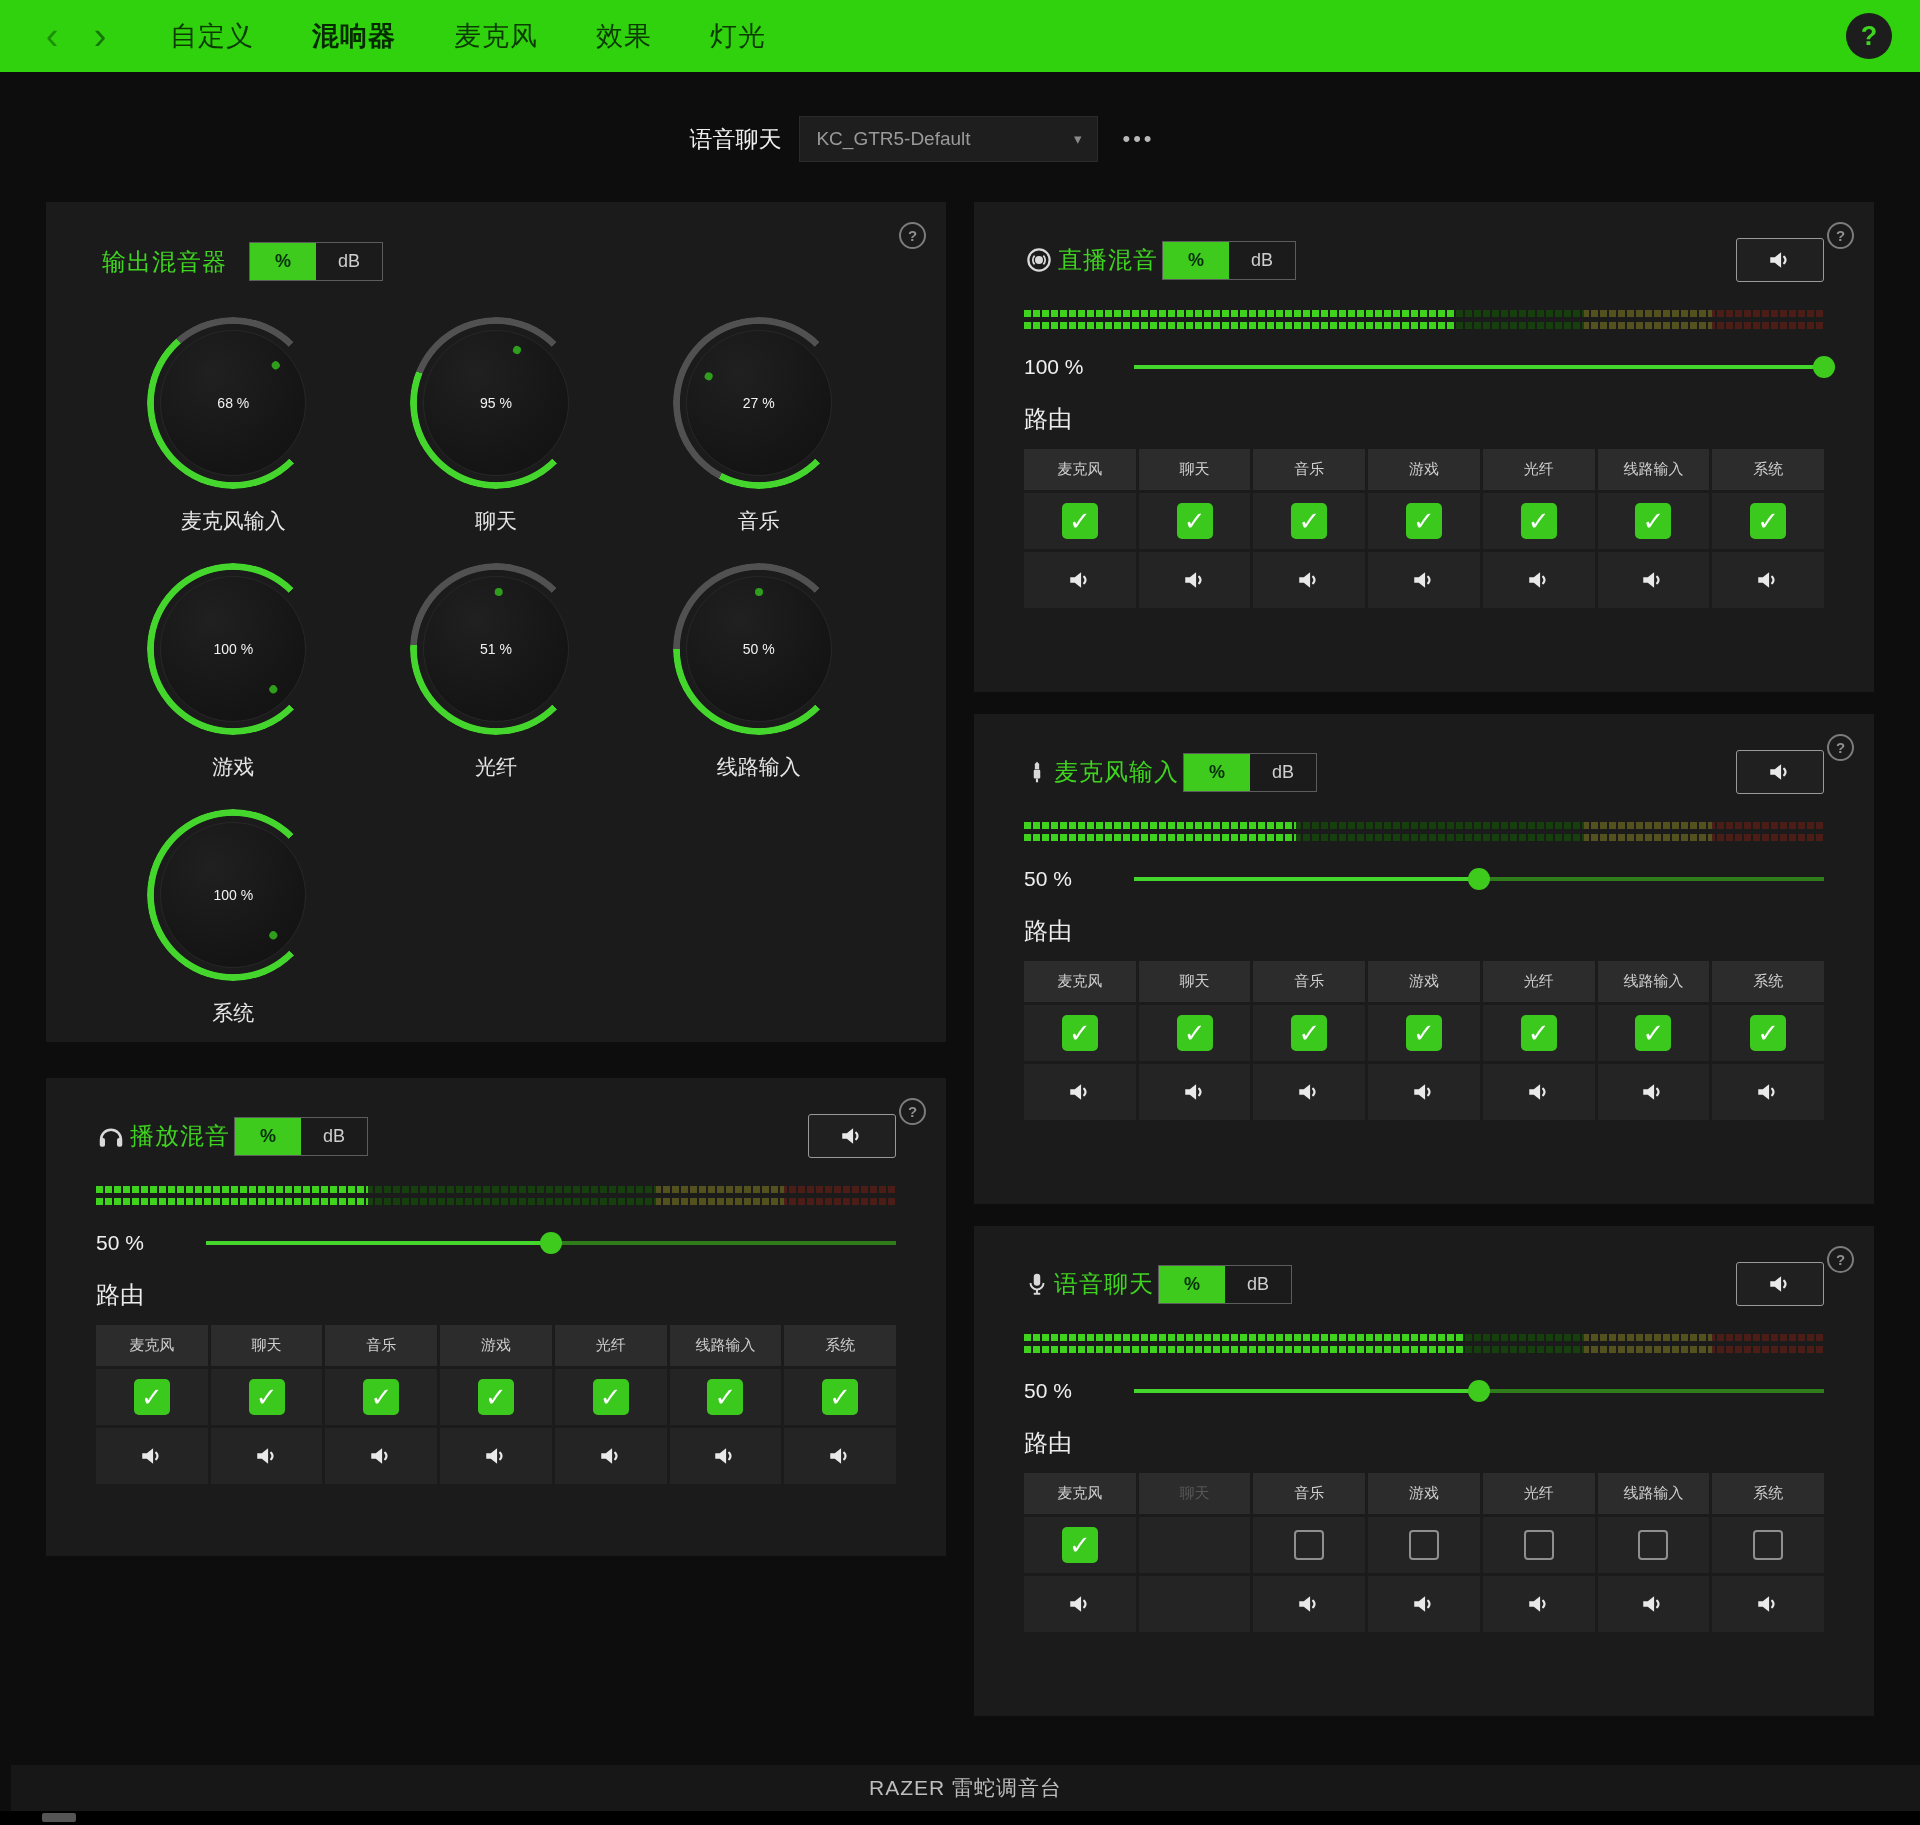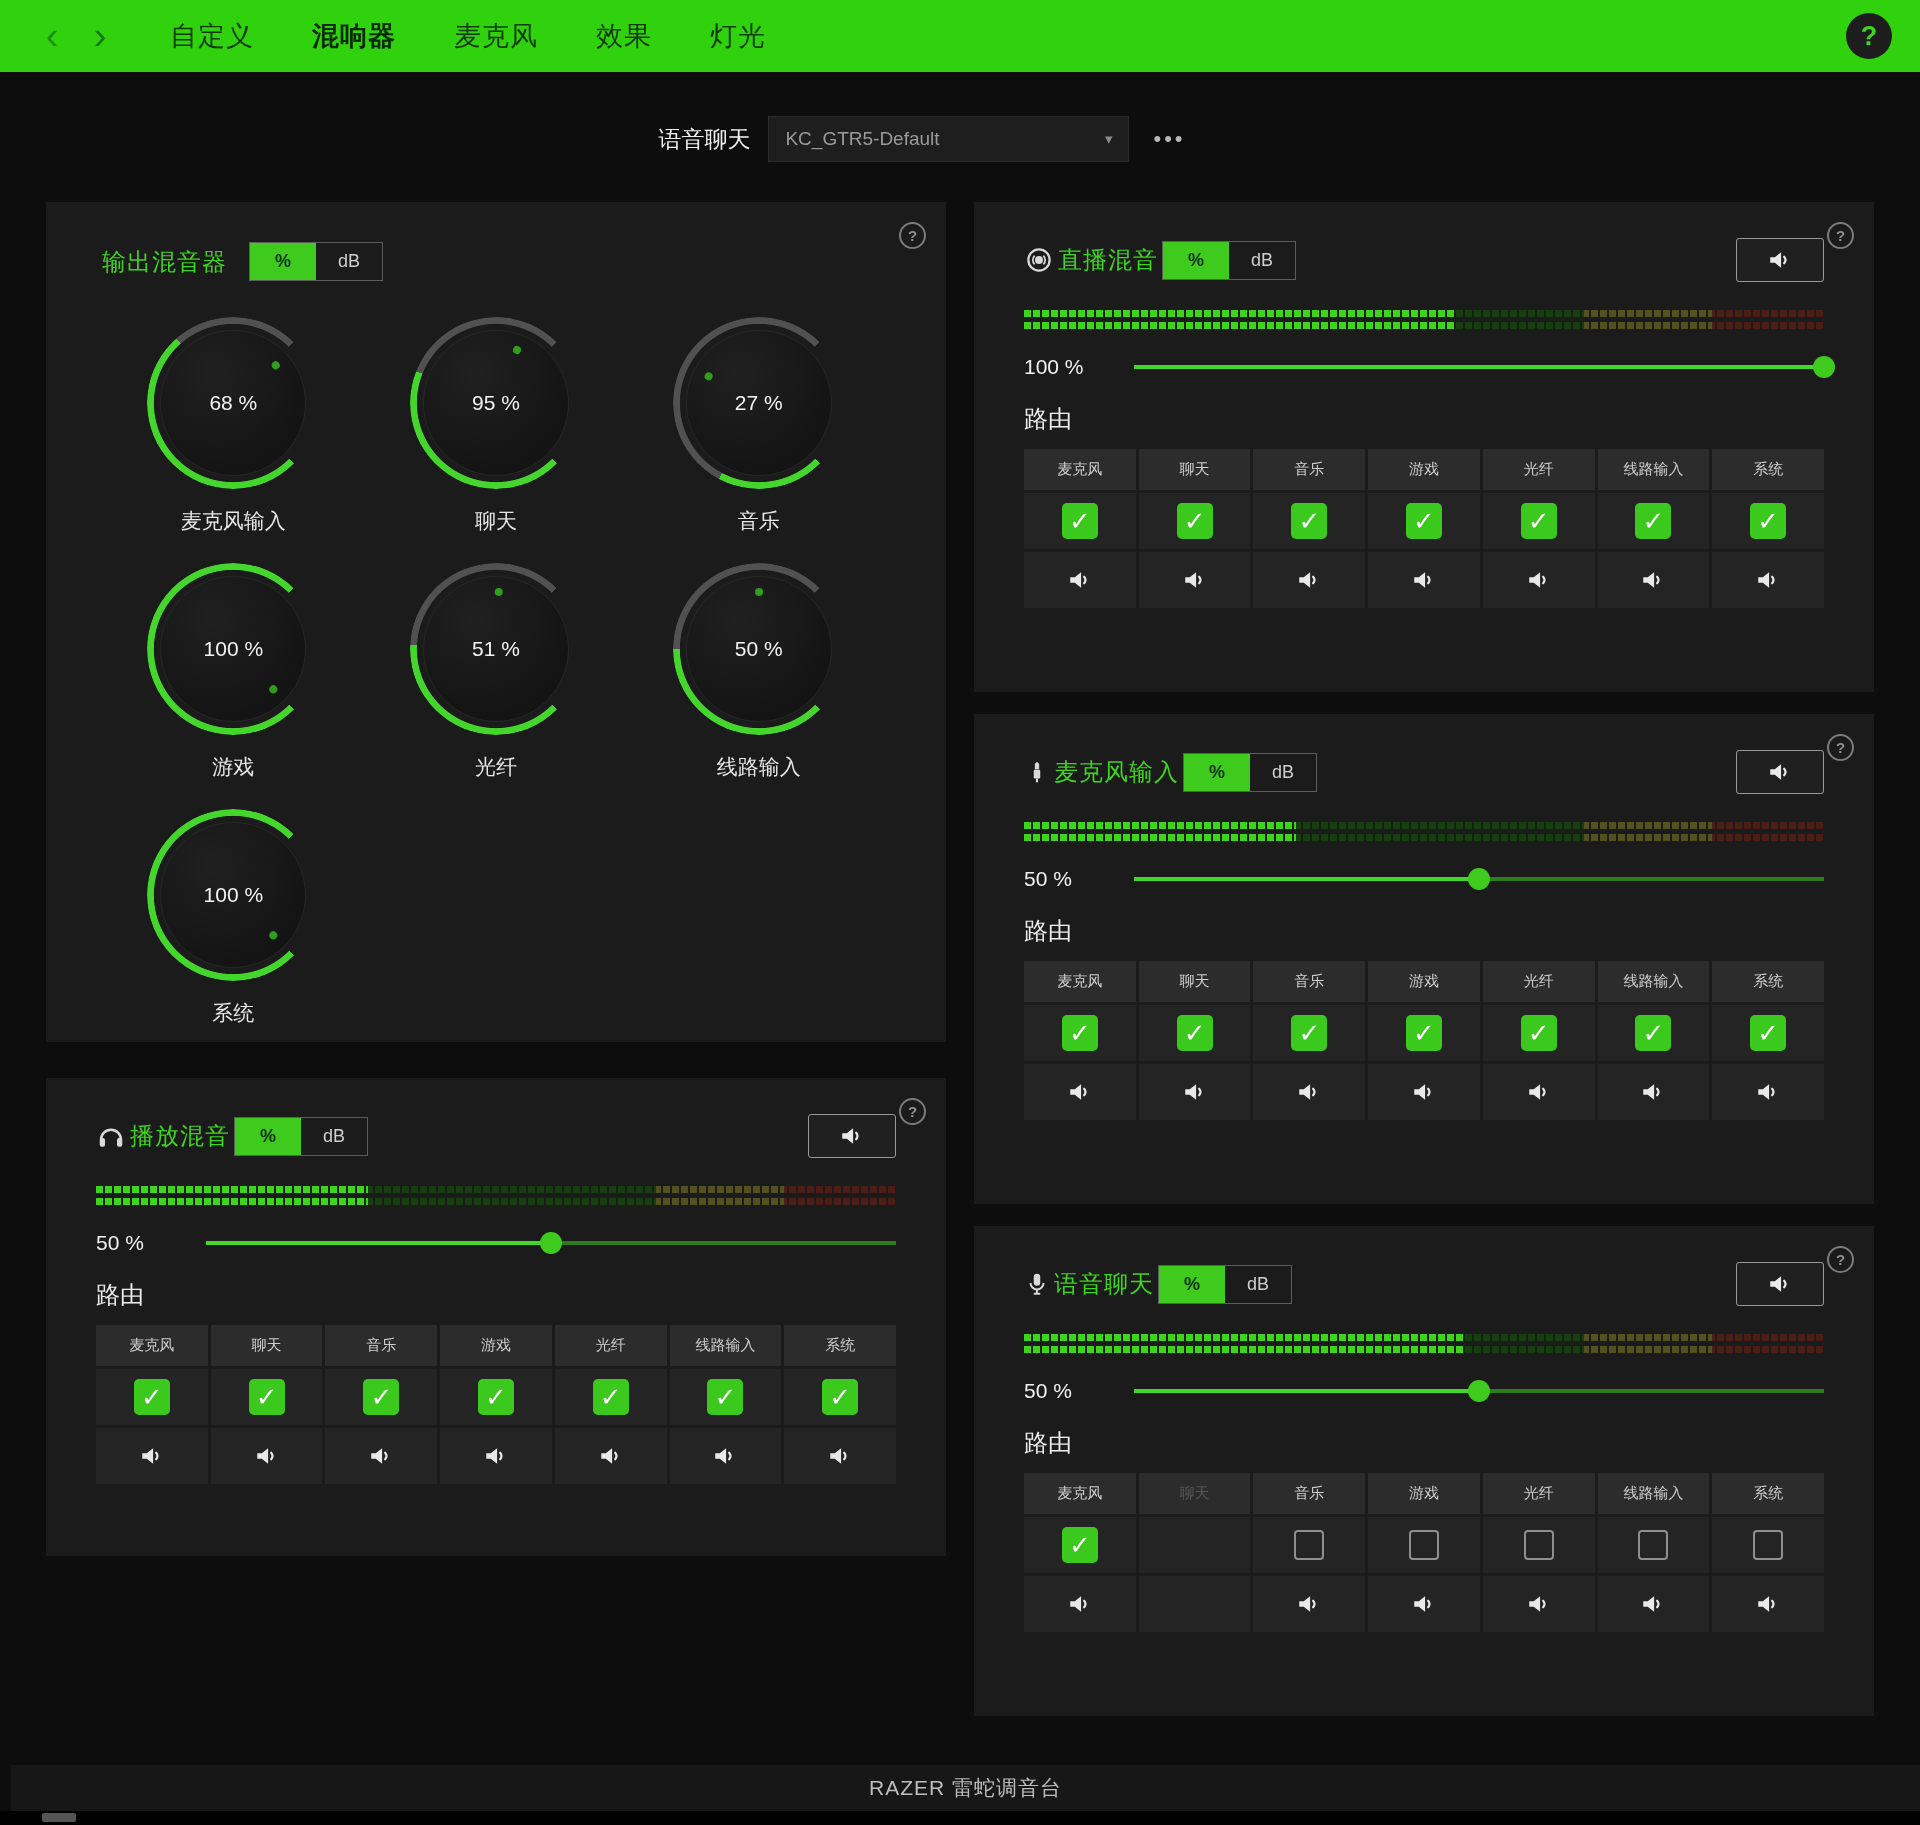--- a/index.html
+++ b/index.html
@@ -34,21 +34,21 @@
     font-size:27px; font-weight:bold; line-height:46px; text-align:center; padding:0;
   }
 
   
   .profile-row{
     display:flex; align-items:center; justify-content:center; gap:18px;
     margin:44px 0 40px; transform:translateX(-35px);
   }
   .profile-label{ font-size:23px; color:#f0f0f0; }
   .profile-select{
-    width:361px; height:46px; background:#1e1e1e; border:1px solid #2b2b2b;
+    width:299px; height:46px; background:#1e1e1e; border:1px solid #2b2b2b;
     display:flex; align-items:center; padding:0 16px; color:#9a9a9a; font-size:19px;
   }
   .caret{ margin-left:auto; color:#8a8a8a; font-size:15px; }
   .more-dots{
     background:none; border:none; color:#b8b8b8; font-size:22px; letter-spacing:3px; padding:0 6px;
   }
 
   
   .main{ display:grid; grid-template-columns:900px 900px; column-gap:28px; padding:0 46px; align-items:start; }
   .col{ display:flex; flex-direction:column; }
@@ -90,21 +90,21 @@
     position:absolute; inset:13px; border-radius:50%;
     background:radial-gradient(circle at 36% 30%, #202020, #141414 72%);
     border:1px solid #272727;
     display:flex; align-items:center; justify-content:center;
   }
   .knob-arm{ position:absolute; inset:0; transform:rotate(var(--rot)); }
   .knob-arm i{
     position:absolute; left:50%; top:11px; width:8px; height:8px; margin-left:-4px;
     border-radius:50%; background:#2f9e1c;
   }
-  .knob-value{ font-size:21px; color:#f2f2f2;text-align:right; }
+  .knob-value{ font-size:14px; color:#f2f2f2;text-align:right; }
   .knob-label{ margin-top:18px; font-size:21px; color:#e6e6e6; text-align:center; }
 
   
   .mixer-panel{ height:490px; padding:36px 50px 40px; }
   .mixer-panel.playback{ height:478px; }
   .mixer-head{ display:flex; align-items:center; gap:4px; }
   .mixer-icon svg{ display:block; }
   .mute-btn{
     margin-left:auto; width:88px; height:44px; background:#202020;
     border:1px solid #9a9a9a; border-radius:3px;

